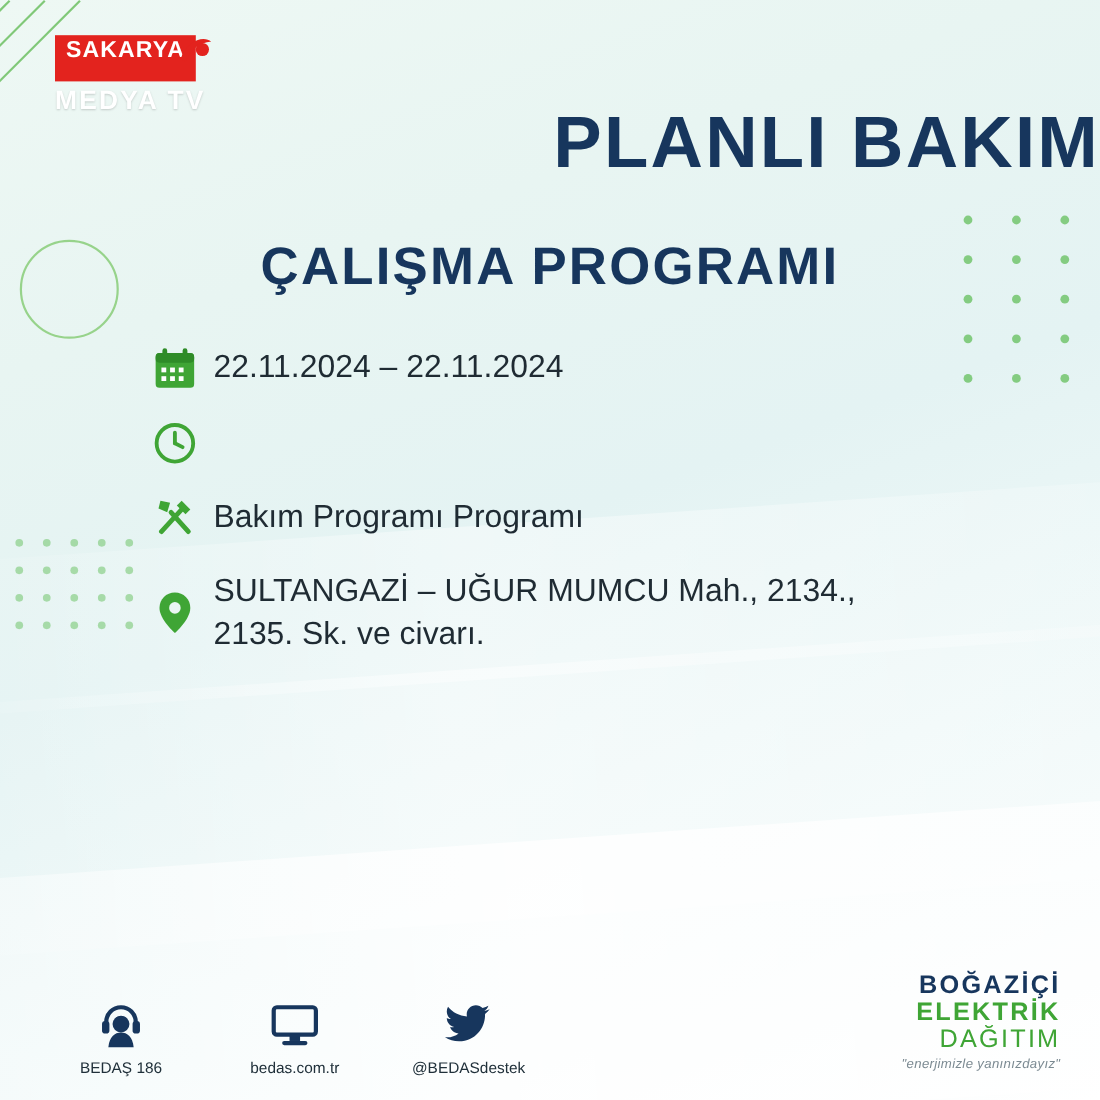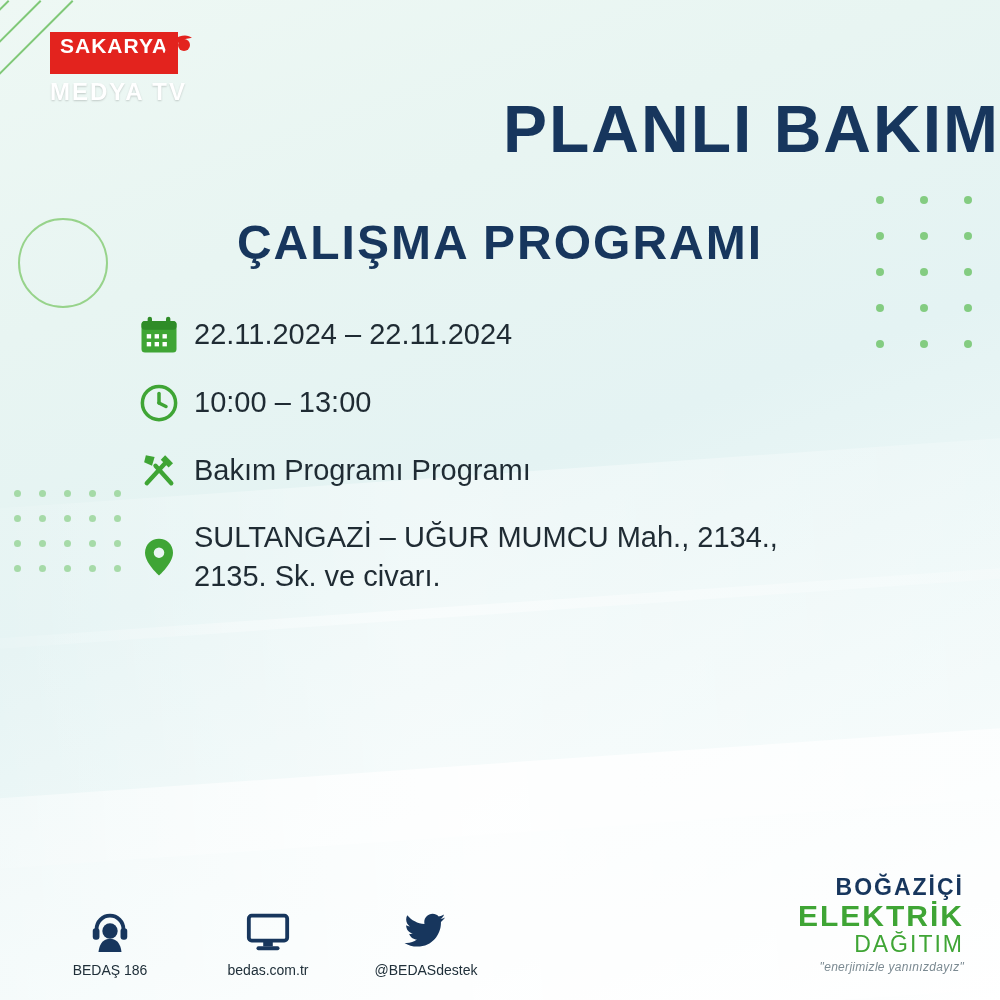--- a/index.html
+++ b/index.html
@@ -201,21 +201,21 @@
   }
 
   .bedas-logo {
     position: absolute;
     right: 36px;
     bottom: 26px;
     text-align: right;
     line-height: 1.08;
   }
   .bedas-logo .l1 { color: #17365d; font-weight: bold; font-size: 23px; letter-spacing: 2px; }
-  .bedas-logo .l2 { color: #3fa535; font-weight: bold; font-size: 30px; letter-spacing: 2px; }
+  .bedas-logo .l2 { color: #3fa535; font-weight: bold; font-size: 23px; letter-spacing: 2px; }
   .bedas-logo .l3 { color: #3fa535; font-weight: normal; font-size: 23px; letter-spacing: 2px; }
   .bedas-logo .slogan { color: #7b8a92; font-size: 12px; font-style: italic; margin-top: 4px; letter-spacing: .3px; }
 </style>
 </head>
 <body>
 
 <div class="poster">
 
   <div class="sheen s1"></div>
   <div class="sheen s2"></div>
@@ -308,21 +308,20 @@
     </div>
 
     <div class="info-row">
       <div class="info-icon">
         <svg width="42" height="42" viewBox="0 0 48 48">
           <circle cx="24" cy="24" r="19" fill="none" stroke="#3fa535" stroke-width="4"></circle>
           <line x1="24" y1="24" x2="24" y2="13" stroke="#3fa535" stroke-width="4" stroke-linecap="round"></line>
           <line x1="24" y1="24" x2="32" y2="28" stroke="#3fa535" stroke-width="4" stroke-linecap="round"></line>
         </svg>
       </div>
-      <div class="info-text">10:00 – 13:00</div>
     </div>
 
     <div class="info-row">
       <div class="info-icon">
         <svg width="42" height="42" viewBox="0 0 48 48">
           <g stroke="#3fa535" stroke-width="5" stroke-linecap="round">
             <line x1="10" y1="38" x2="32" y2="14"></line>
           </g>
           <path d="M31 6 l9 9 -5 5 -9 -9 z" fill="#3fa535"></path>
           <g stroke="#3fa535" stroke-width="5" stroke-linecap="round">

